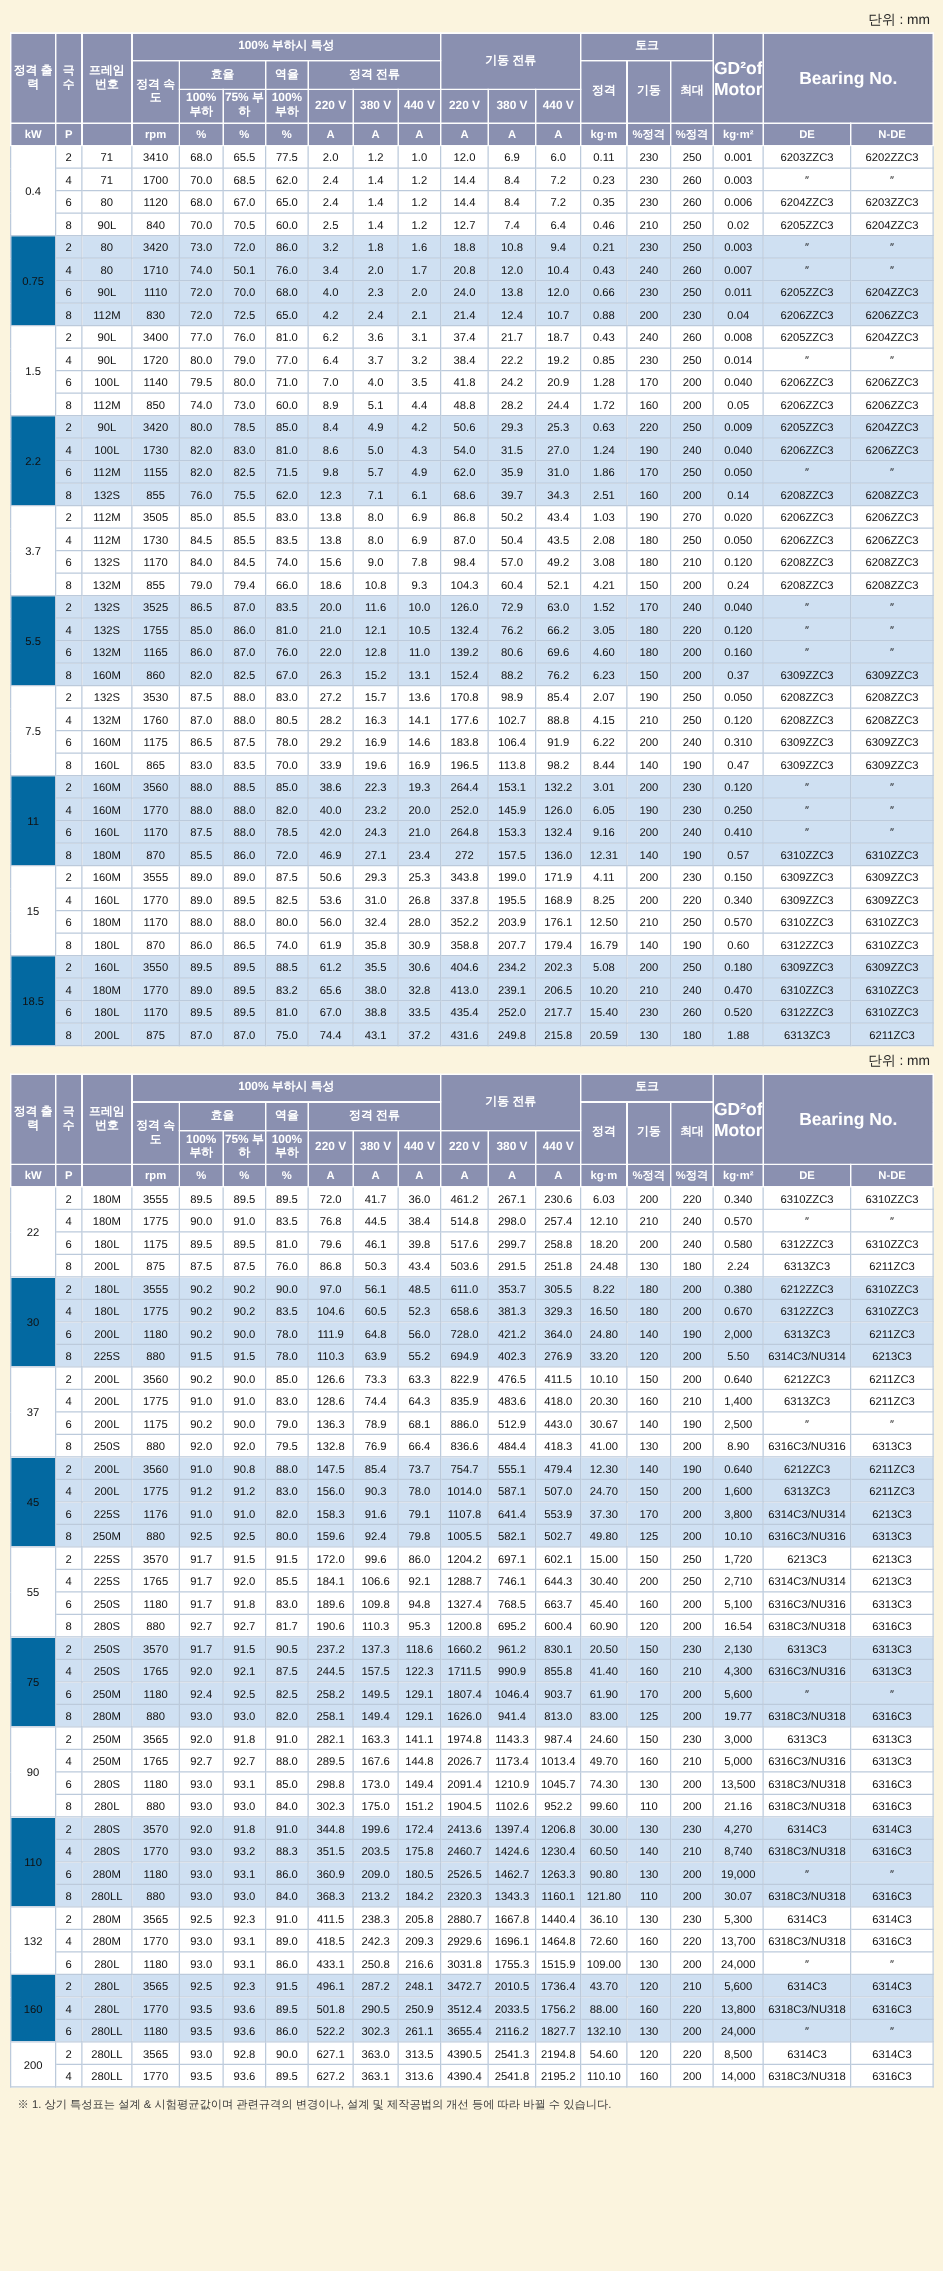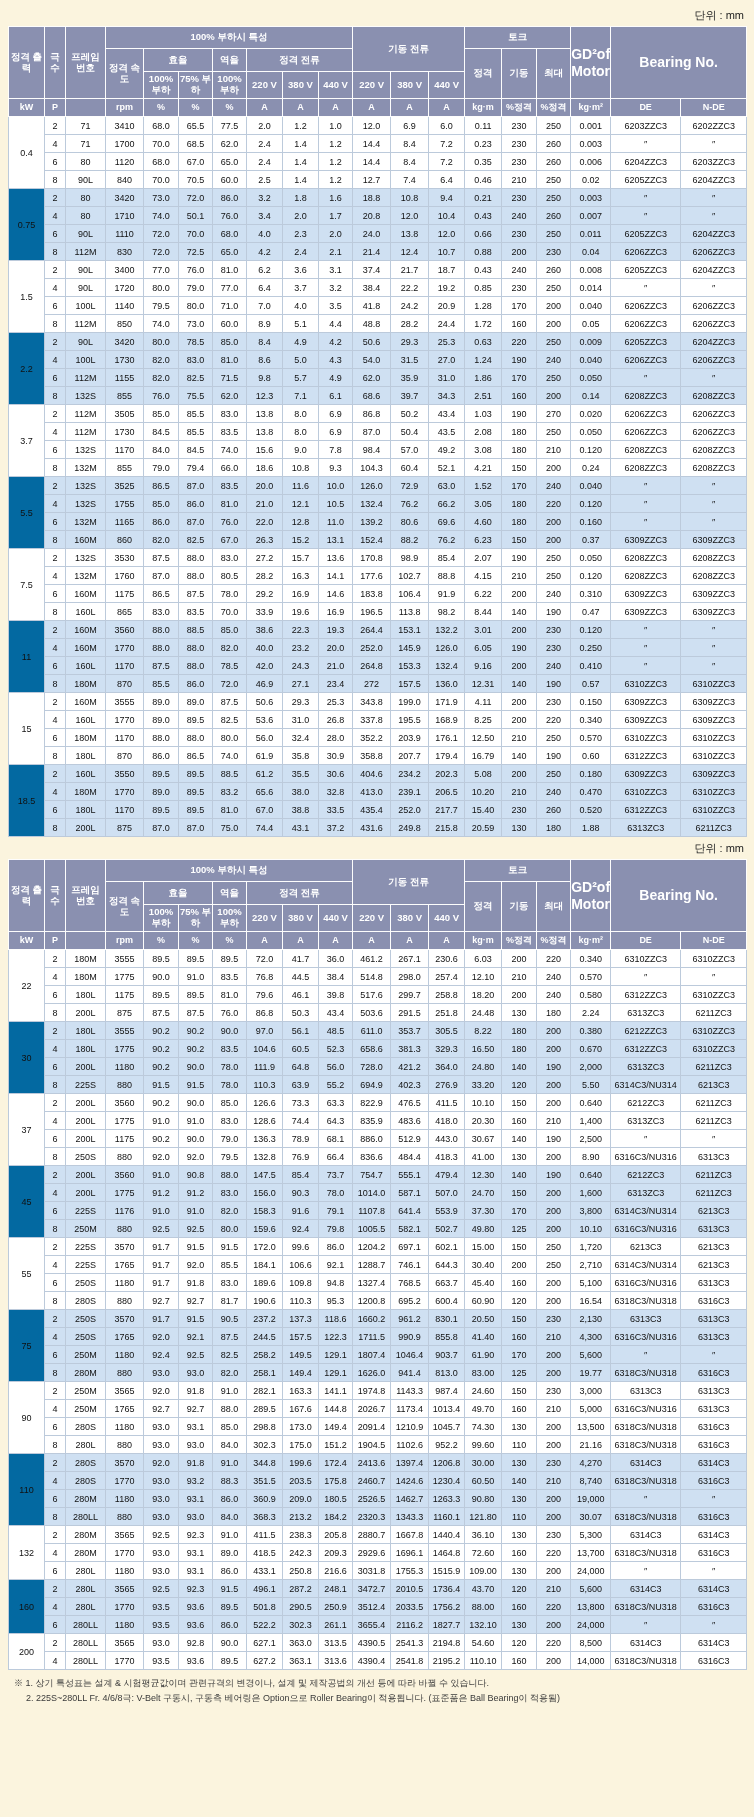--- a/index.html
+++ b/index.html
@@ -1828,14 +1828,13 @@
           <td>14,000</td>
           <td>6318C3/NU318</td>
           <td>6316C3</td>
         </tr>
       </tbody>
   </table>
 </div>
 
 <div class="footnotes">
   <div class="fn1">※ 1. 상기 특성표는 설계 &amp; 시험평균값이며 관련규격의 변경이나, 설계 및 제작공법의 개선 등에 따라 바뀔 수 있습니다.</div>
-  <div class="fn2">2. 225S~280LL Fr. 4/6/8극: V-Belt 구동시, 구동측 베어링은 Option으로 Roller Bearing이 적용됩니다. (표준품은 Ball Bearing이 적용됨)</div>
 </div>
 
 </body></html>

